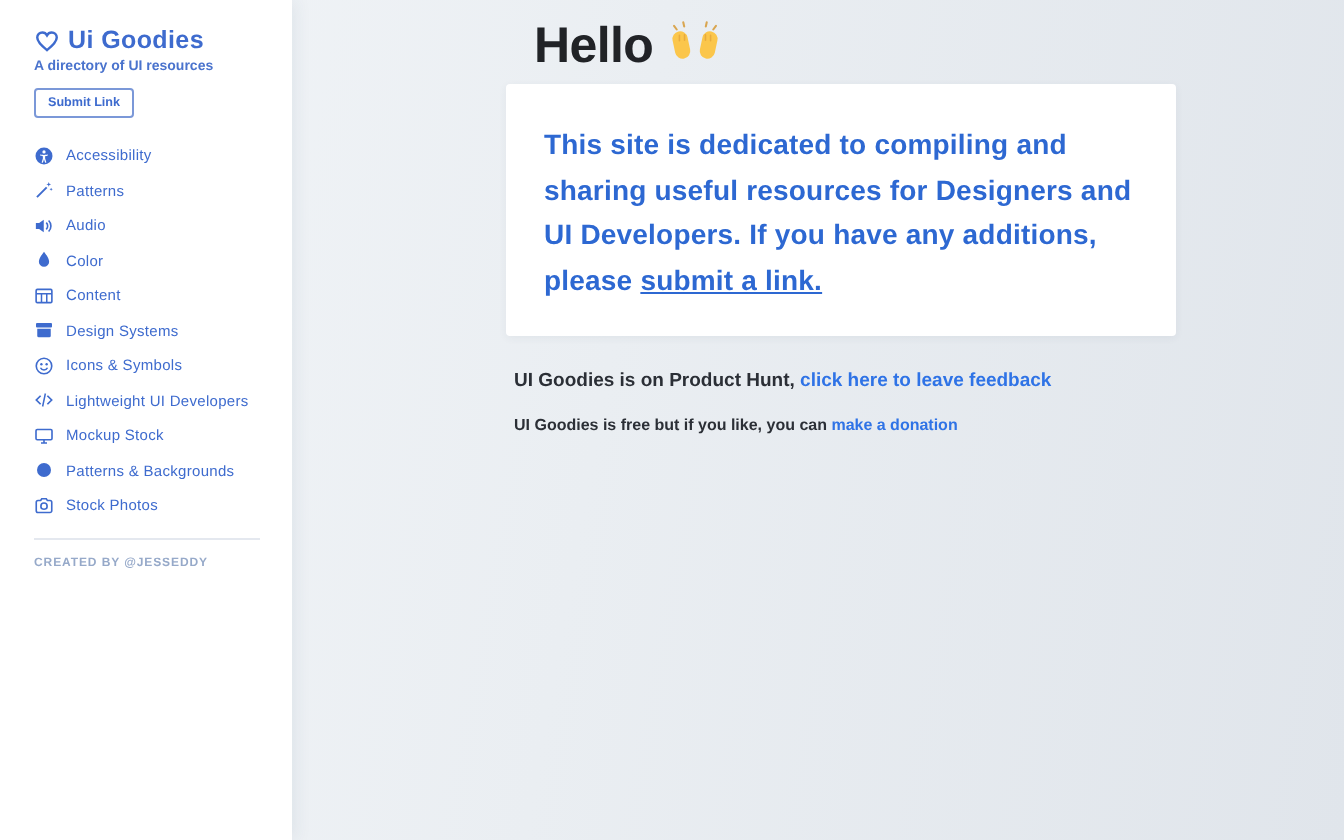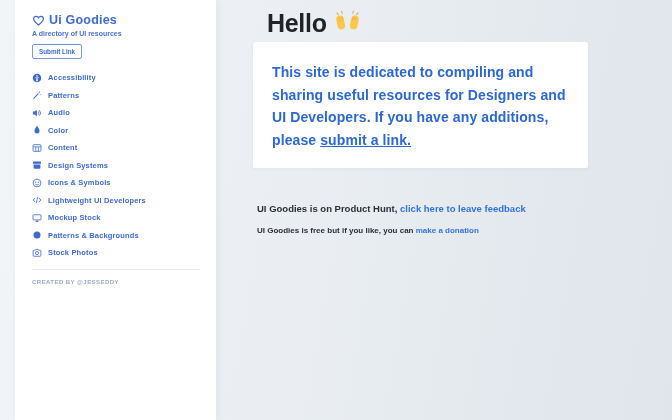--- a/index.html
+++ b/index.html
@@ -4,22 +4,22 @@
 <style>
   * { margin: 0; padding: 0; box-sizing: border-box; }
   html, body { width: 672px; height: 420px; overflow: hidden; }
   body {
     font-family: "Liberation Sans", "DejaVu Sans", sans-serif;
     background: linear-gradient(100deg, #f2f5f8 0%, #eaeef2 45%, #e0e5eb 100%);
   }
 
   
   .sidebar {
-    position: absolute; left: 15px; top: 0;
-    width: 201px; height: 420px;
+    position: absolute; left: 0; top: 0;
+    width: 146px; height: 420px;
     background: #ffffff;
     box-shadow: 2px 0 8px rgba(45, 65, 100, 0.07);
     padding: 13px 16px 0 17px;
     z-index: 2;
   }
   .logo-row {
     display: flex; align-items: center; gap: 4px;
     color: #3e6bce; cursor: pointer;
   }
   .logo-row .heart { width: 13px; height: 13px; display: inline-flex; }
@@ -37,21 +37,21 @@
     border: 1px solid #7b98d8; border-radius: 2px;
     padding: 3px 6px; cursor: pointer;
   }
   .nav { margin-top: 10px; }
   .nav-item {
     display: flex; align-items: center; gap: 6px;
     height: 17.5px; cursor: pointer; color: #3e6bce;
     text-decoration: none;
   }
   .nav-item .nicon { width: 10px; height: 10px; display: inline-flex; flex: 0 0 10px; }
-  .nav-label { font-size: 7.5px; font-weight: bold; letter-spacing: .15px; text-align: center; }
+  .nav-label { font-size: 7.5px; font-weight: normal; letter-spacing: .15px; text-align: center; }
   .side-divider { border: 0; border-top: 1px solid #e4e8ef; margin-top: 7px; }
   .created-by {
     margin-top: 9px; font-size: 6px; font-weight: 600;
     letter-spacing: .45px; color: #96a9c9; cursor: pointer;
   }
 
   
   .main {
     position: absolute; left: 168px; top: 0;
     width: 504px; height: 420px;
@@ -74,21 +74,21 @@
   }
   .card-text {
     font-size: 14px; line-height: 22.5px; font-weight: bold;
     color: #2d68d2; letter-spacing: .1px;
   }
   .card-text a { color: #2d68d2; text-decoration: underline; cursor: pointer; text-align: right; }
   .info-line {
     margin-left: 4px;
     font-weight: bold; color: #2b2f36;
   }
-  .ph-line { margin-top: 35px; font-size: 9.5px; }
+  .ph-line { margin-top: 17px; font-size: 9.5px; }
   .donate-line { margin-top: 12px; font-size: 8px; }
   .info-line a { color: #2f73e6; text-decoration: none; cursor: pointer; }
 </style>
 </head>
 <body>
 
 <aside class="sidebar">
   <div class="logo-row">
     <span class="heart">
       <svg viewBox="0 0 16 16" width="13" height="13">

